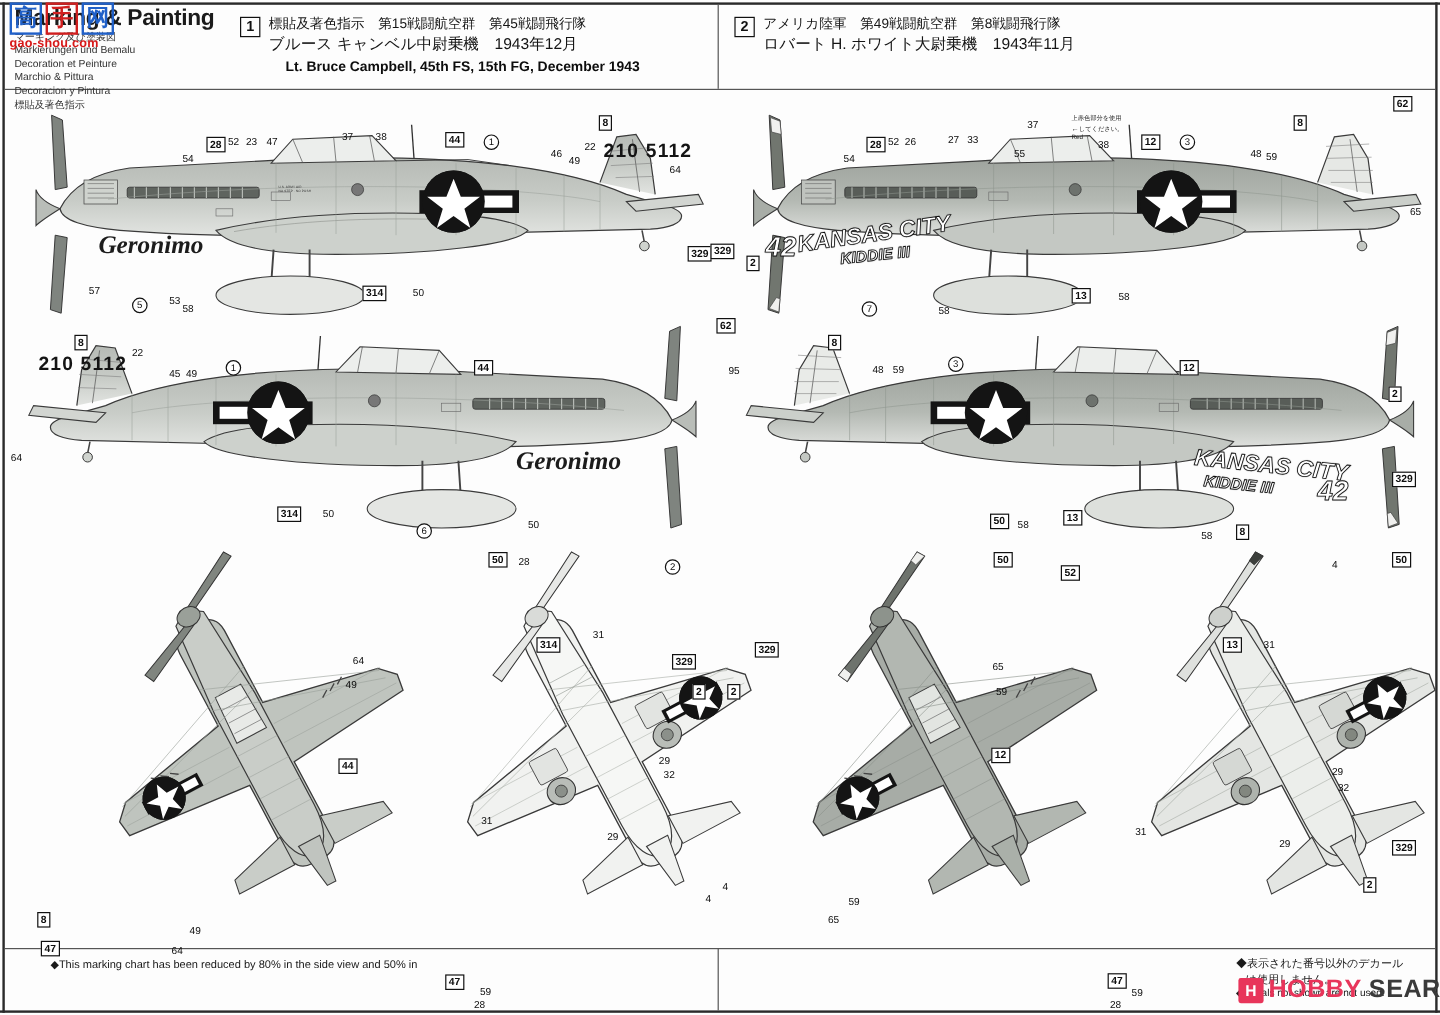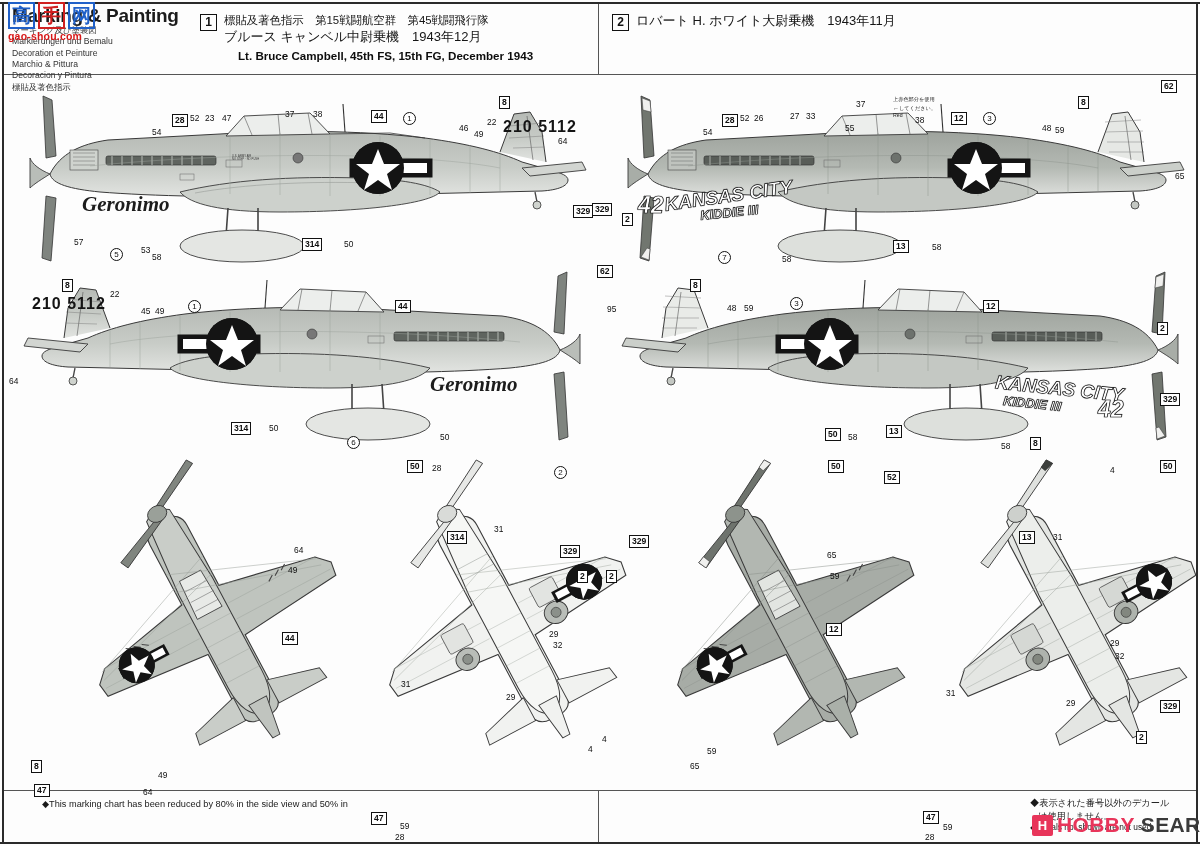--- a/index.html
+++ b/index.html
@@ -188,20 +188,21 @@
     <div class="scheme-lines">
       <div class="scheme-jp1">標貼及著色指示　第15戦闘航空群　第45戦闘飛行隊</div>
       <div class="scheme-jp2">ブルース キャンベル中尉乗機　1943年12月</div>
       <div class="scheme-en">Lt. Bruce Campbell, 45th FS, 15th FG, December 1943</div>
     </div>
   </div>
 
   <div class="scheme-hdr" style="left:612px; top:12px;">
     <div class="scheme-badge">2</div>
     <div class="scheme-lines">
+      <div class="scheme-jp1">アメリカ陸軍　第49戦闘航空群　第8戦闘飛行隊</div>
       <div class="scheme-jp2">ロバート H. ホワイト大尉乗機　1943年11月</div>
     </div>
   </div>
 
   <div class="plane" style="left:30px; top:96px;">
     <svg width="560" height="170" viewBox="0 0 560 170">
       <defs>
         <linearGradient id="g1" x1="0" y1="0" x2="0" y2="1">
           <stop offset="0%" stop-color="#b6bab5"></stop>
           <stop offset="55%" stop-color="#c8ccc7"></stop>

